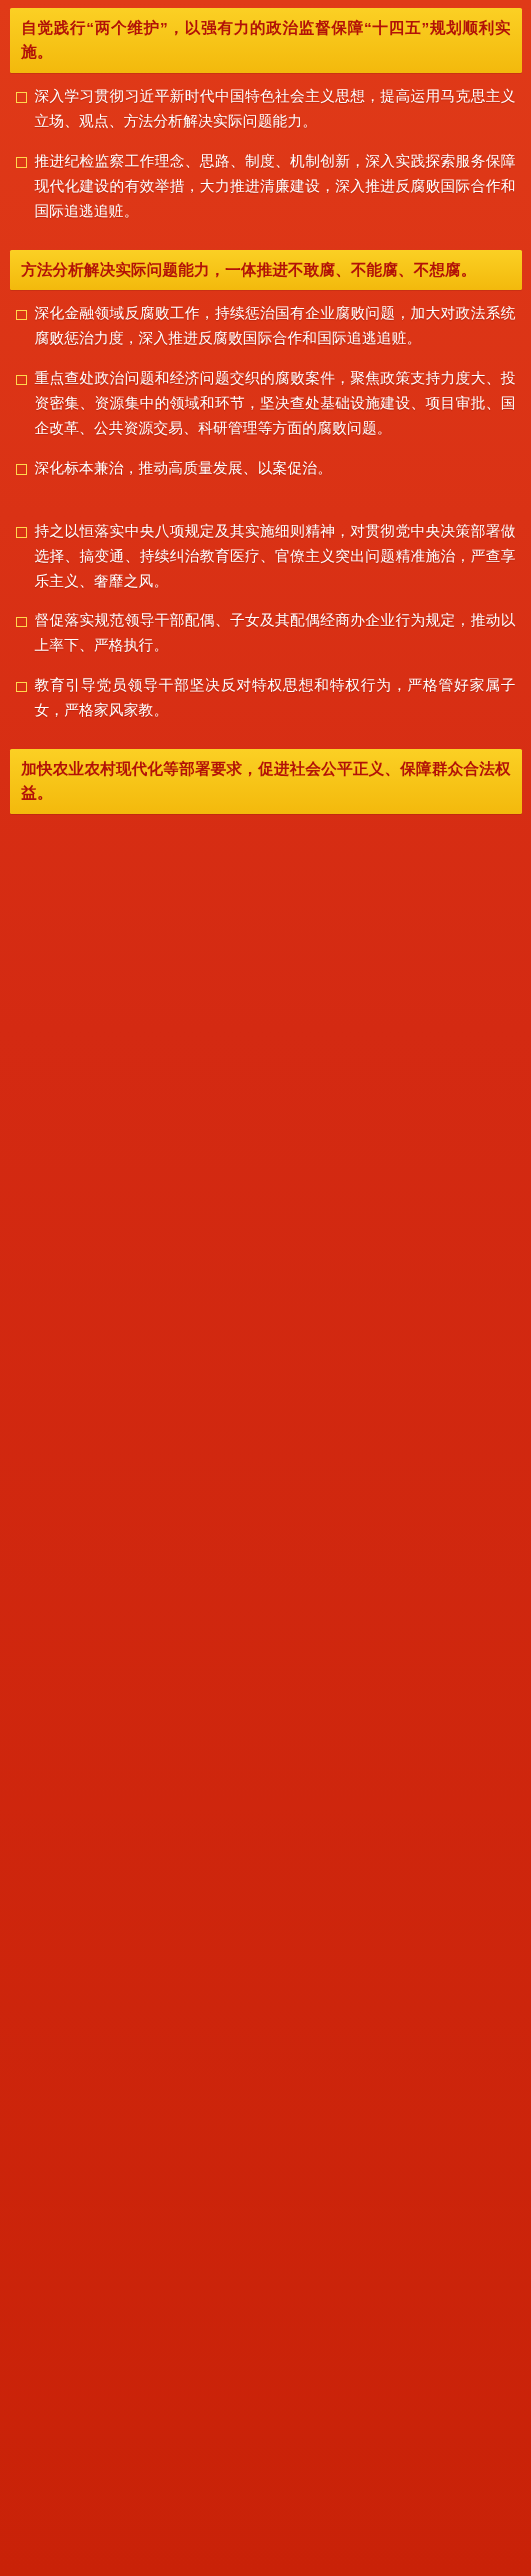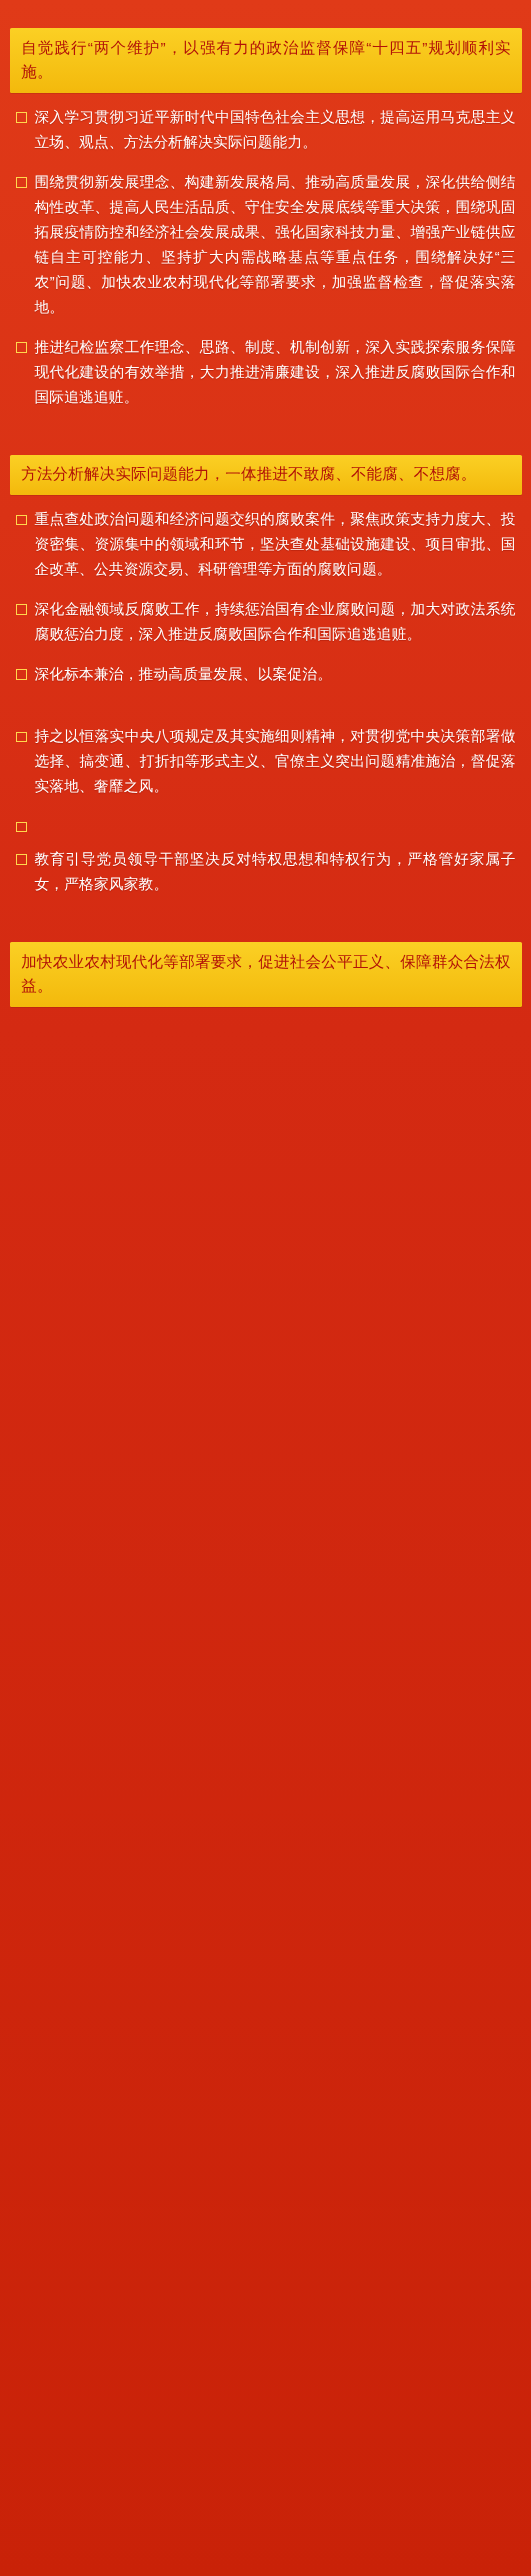--- a/index.html
+++ b/index.html
@@ -19,30 +19,29 @@
     box-sizing: border-box;
     padding: 8.2px 9.8px 21px 9.8px;
   }
   .section {
     margin-bottom: 3.3px;
   }
   .section-header {
     background: #f5c211;
     background: linear-gradient(180deg, #fbd024 0%, #f3b90c 100%);
     color: #b21208;
-    font-weight: normal;
+    font-weight: bold;
     font-size: 15.5px;
     line-height: 24.5px;
     letter-spacing: 0.2px;
     padding: 7.4px 11.4px 8.2px 11.4px;
     text-align: justify;
     text-align-last: left;
     border-radius: 1.6px;
     box-shadow: 0 0.8px 0 rgba(0,0,0,0.12);
-    margin-top: 20px;
   }
   .items {
     padding: 4.9px 3.3px 1.6px 3.3px;
   }
   .item {
     display: flex;
     align-items: flex-start;
     padding: 7.4px 3.3px 7.4px 3.3px;
   }
   .bullet {
@@ -68,74 +67,72 @@
   }
   .item-text {
     flex: 1 1 auto;
     color: #ffffff;
     font-size: 14.7px;
     line-height: 25px;
     text-align: justify;
     text-align-last: left;
     letter-spacing: 0.2px;
     text-shadow: 0 0.8px 0.8px rgba(120,10,0,0.35);
+    font-family: Liberation Mono, monospace;
   }
   .spacer {
     height: 13px;
   }
 </style>
 </head>
 <body>
 
 <div class="page">
   <div id="sections-root">
       <div class="section">
         <div class="section-header">自觉践行“两个维护”，以强有力的政治监督保障“十四五”规划顺利实施。</div>
         <div class="items">
           <div class="item">
             <span class="bullet"></span>
             <div class="item-text">深入学习贯彻习近平新时代中国特色社会主义思想，提高运用马克思主义立场、观点、方法分析解决实际问题能力。</div>
           </div>
           <div class="item">
             <span class="bullet"></span>
-            <div class="item-text">围绕贯彻新发展理念、构建新发展格局、推动高质量发展，深化供给侧结构性改革、提高人民生活品质、守住安全发展底线等重大决策，围绕巩固拓展疫情防控和经济社会发展成果、强化国家科技力量、增强产业链供应链自主可控能力、坚持扩大内需战略基点等重点任务，围绕解决好“三农”问题、加快农业农村现代化等部署要求，加强监督检查，督促落实落地。</div>
-          </div>
-          <div class="item">
-            <span class="bullet"></span>
             <div class="item-text">推进纪检监察工作理念、思路、制度、机制创新，深入实践探索服务保障现代化建设的有效举措，大力推进清廉建设，深入推进反腐败国际合作和国际追逃追赃。</div>
           </div>
         </div>
       </div>
       <div class="spacer"></div>
       <div class="section">
         <div class="section-header">方法分析解决实际问题能力，一体推进不敢腐、不能腐、不想腐。</div>
         <div class="items">
           <div class="item">
             <span class="bullet"></span>
-            <div class="item-text">重点查处政治问题和经济问题交织的腐败案件，聚焦政策支持力度大、投资密集、资源集中的领域和环节，坚决查处基础设施建设、项目审批、国企改革、公共资源交易、科研管理等方面的腐败问题。</div>
+            <div class="item-text">深化金融领域反腐败工作，持续惩治国有企业腐败问题，加大对政法系统腐败惩治力度，深入推进反腐败国际合作和国际追逃追赃。</div>
           </div>
           <div class="item">
             <span class="bullet"></span>
-            <div class="item-text">深化金融领域反腐败工作，持续惩治国有企业腐败问题，加大对政法系统腐败惩治力度，深入推进反腐败国际合作和国际追逃追赃。</div>
+            <div class="item-text">重点查处政治问题和经济问题交织的腐败案件，聚焦政策支持力度大、投资密集、资源集中的领域和环节，坚决查处基础设施建设、项目审批、国企改革、公共资源交易、科研管理等方面的腐败问题。</div>
           </div>
           <div class="item">
             <span class="bullet"></span>
             <div class="item-text">深化标本兼治，推动高质量发展、以案促治。</div>
           </div>
         </div>
       </div>
       <div class="spacer"></div>
       <div class="section">
         <div class="items">
           <div class="item">
             <span class="bullet"></span>
-            <div class="item-text">持之以恒落实中央八项规定及其实施细则精神，对贯彻党中央决策部署做选择、搞变通、打折扣等形式主义、官僚主义突出问题精准施治，督促落实落地、奢靡之风。</div>
+            <div class="item-text">持之以恒落实中央八项规定及其实施细则精神，对贯彻党中央决策部署做选择、搞变通、持续纠治教育医疗、官僚主义突出问题精准施治，严查享乐主义、奢靡之风。</div>
           </div>
           <div class="item">
             <span class="bullet"></span>
+            <div class="item-text">督促落实规范领导干部配偶、子女及其配偶经商办企业行为规定，推动以上率下、严格执行。</div>
           </div>
           <div class="item">
             <span class="bullet"></span>
             <div class="item-text">教育引导党员领导干部坚决反对特权思想和特权行为，严格管好家属子女，严格家风家教。</div>
           </div>
         </div>
       </div>
       <div class="spacer"></div>
       <div class="section">
         <div class="section-header">加快农业农村现代化等部署要求，促进社会公平正义、保障群众合法权益。</div>

